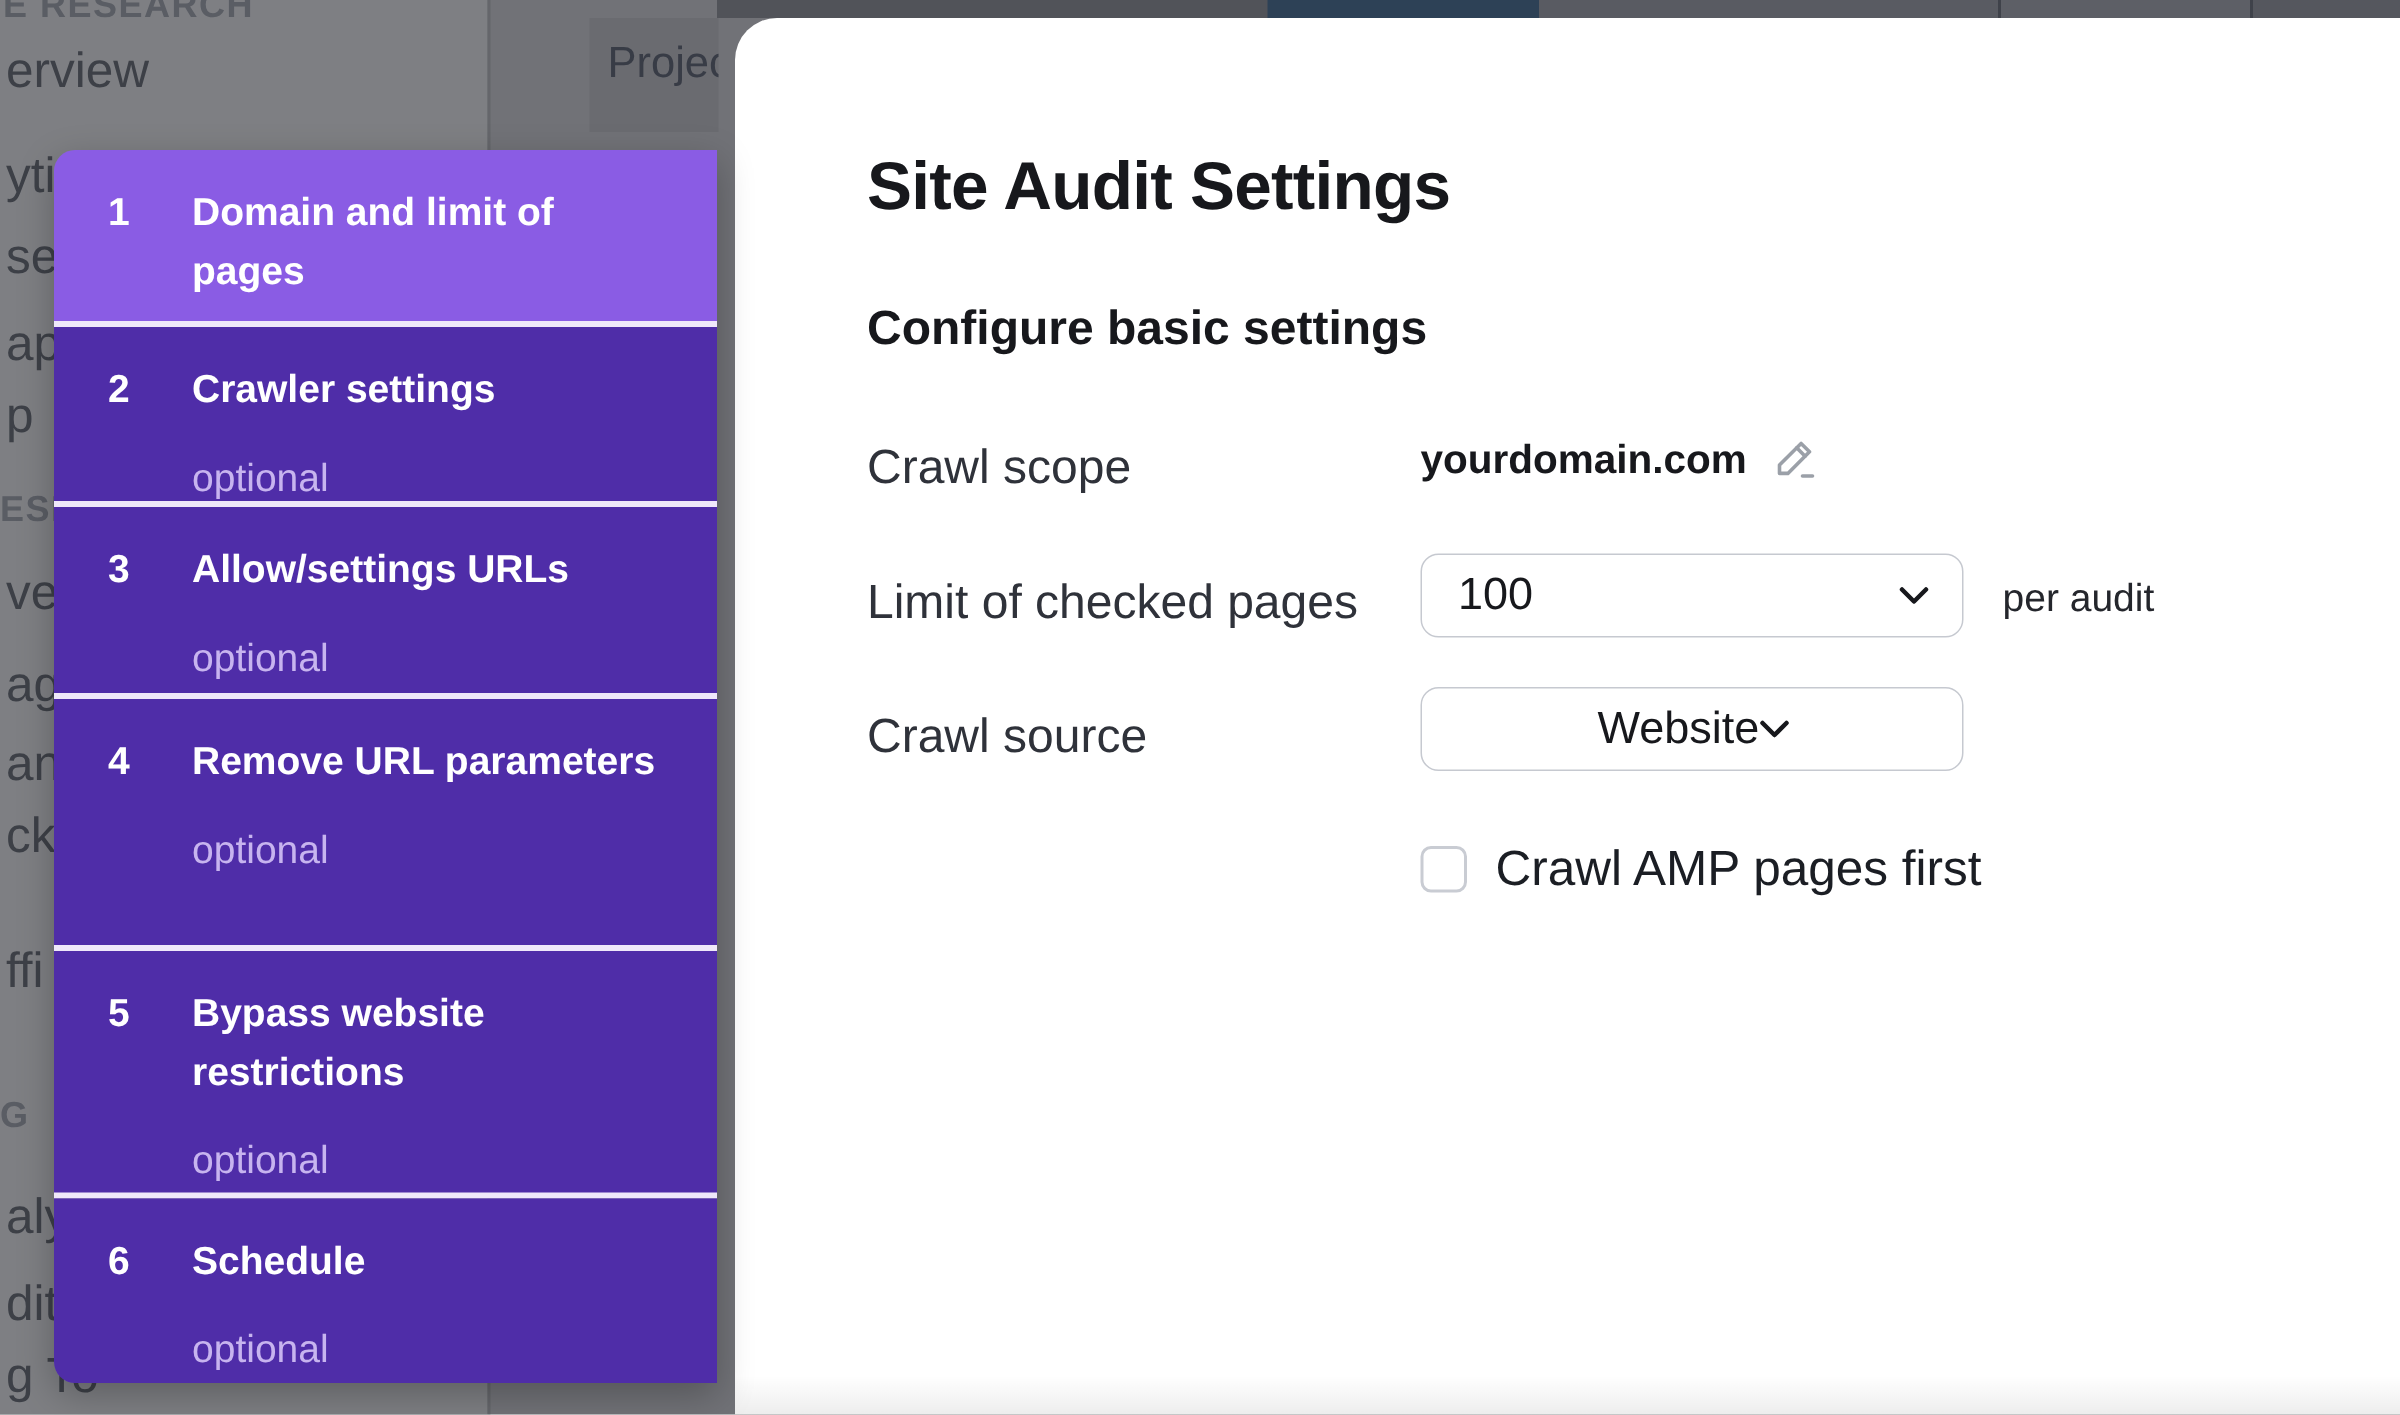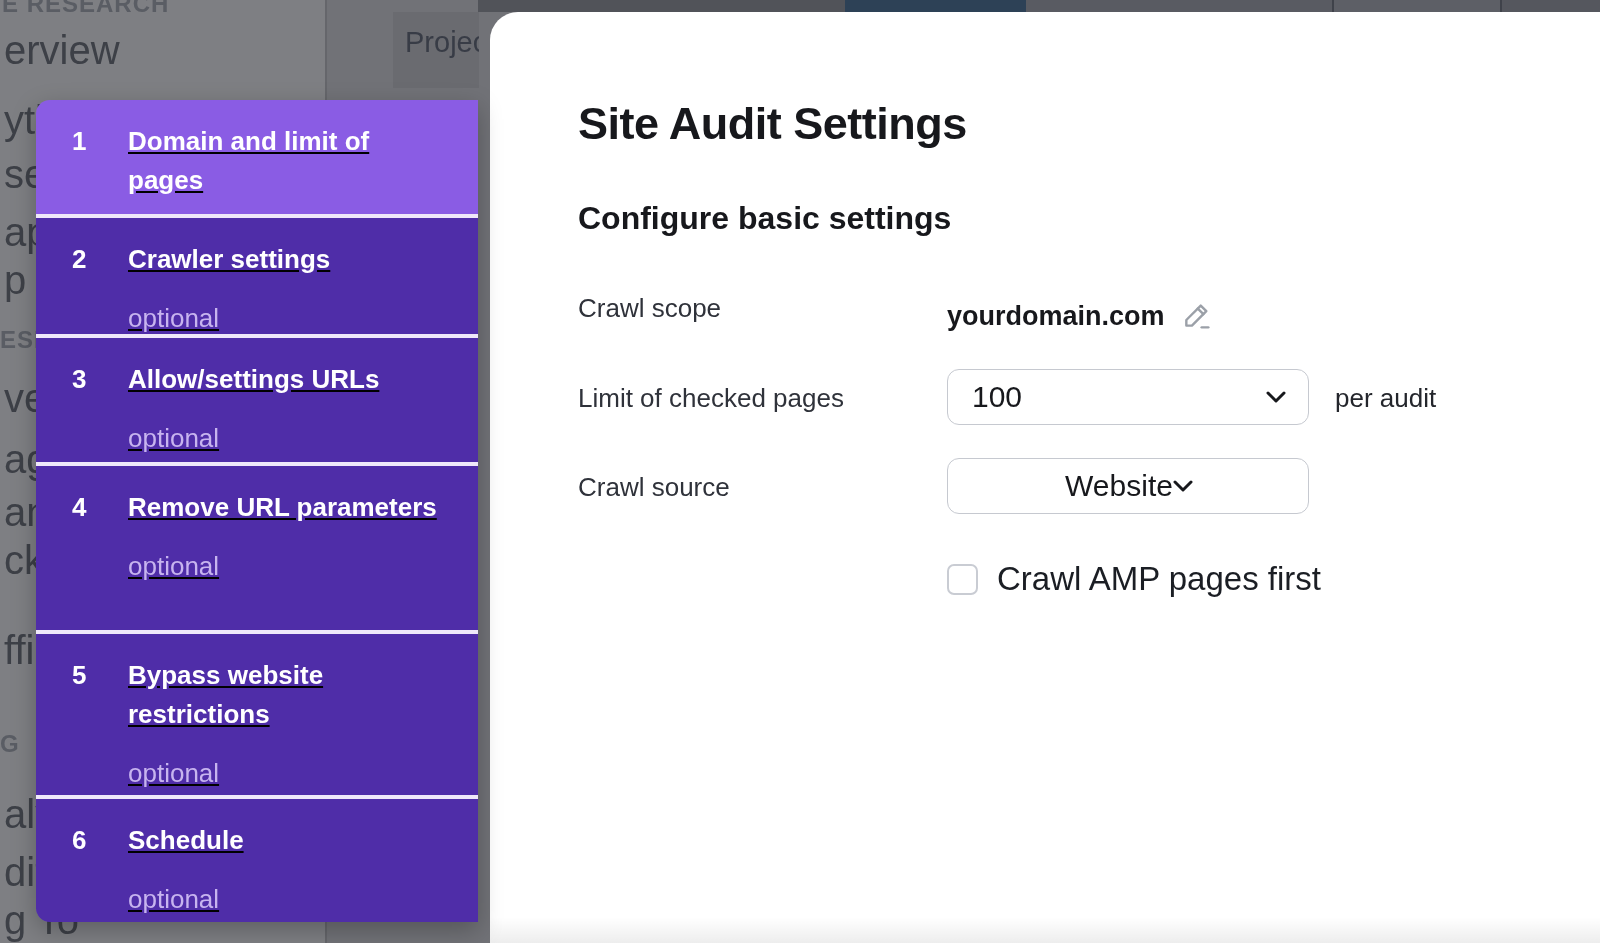--- a/index.html
+++ b/index.html
@@ -13,21 +13,21 @@
   
   .bd-sidebar {
     position:absolute; left:0; top:0; width:325px; height:943px;
     background:#7e7f83;
   }
   .bd-divider {
     position:absolute; left:325px; top:0; width:2px; height:943px;
     background:#65666b;
   }
   .bd-item {
-    position:absolute; left:4px; font-size:40px; color:#3d4047; white-space:nowrap;
+    position:absolute; left:4px; font-size:33px; color:#3d4047; white-space:nowrap;
   }
   .bd-caps {
     font-size:24px; font-weight:bold; letter-spacing:1px; color:#5a5d64;
   }
   .bp-0 { top:-10px; left:2px; }
   .bp-1 { top:28px; }
   .bp-2 { top:98px; }
   .bp-3 { top:152px; }
   .bp-4 { top:210px; }
   .bp-5 { top:258px; }
@@ -72,27 +72,27 @@
     pointer-events:none;
   }
   .modal-title {
     position:absolute; left:88px; top:86px;
     font-size:45px; font-weight:bold; letter-spacing:-0.5px; color:#17181c;
   }
   .section-heading {
     position:absolute; left:88px; top:188px;
     font-size:32px; font-weight:bold; color:#17181c;
   }
-  .form-label { font-size:26px; color:#2f323a; }
+  .form-label { font-size:32px; color:#2f323a; }
   .lbl-scope  { position:absolute; left:88px; top:281px; }
   .lbl-limit  { position:absolute; left:88px; top:371px; }
   .lbl-source { position:absolute; left:88px; top:460px; }
 
   .scope-value {
-    position:absolute; left:457px; top:288px;
+    position:absolute; left:457px; top:278px;
     display:flex; align-items:center; gap:10px; white-space:nowrap;justify-content:center;
   }
   .scope-domain { font-size:27px; font-weight:bold; color:#17181c; }
   .scope-note   { font-size:27px; color:#8f929a; }
   .edit-icon { width:32px; height:32px; margin-left:6px; cursor:pointer; }
 
   .select-box {
     position:absolute; left:457px; width:362px; height:56px;
     border:1.5px solid #c6c9d0; border-radius:12px; background:#fff;
     display:flex; align-items:center; justify-content:space-between;
@@ -134,21 +134,21 @@
   .step:nth-child(1){ height:118px; }
   .step:nth-child(2){ height:120px; }
   .step:nth-child(3){ height:128px; }
   .step:nth-child(4){ height:168px; }
   .step:nth-child(5){ height:165px; }
   .step:nth-child(6){ height:123px; }
   .step-num {
     width:56px; flex:0 0 auto;
     font-size:26px; font-weight:bold; color:#ffffff; line-height:1.5;
   }
-  .step-body { max-width:310px;text-decoration:underline; }
+  .step-body { max-width:310px; }
   .step-title {
     font-size:26px; font-weight:bold; color:#ffffff; line-height:1.5;
   }
   .step-sub {
     font-size:26px; color:#c7b4ef; line-height:1.5; margin-top:20px;
   }
 </style>
 </head>
 <body>
 

